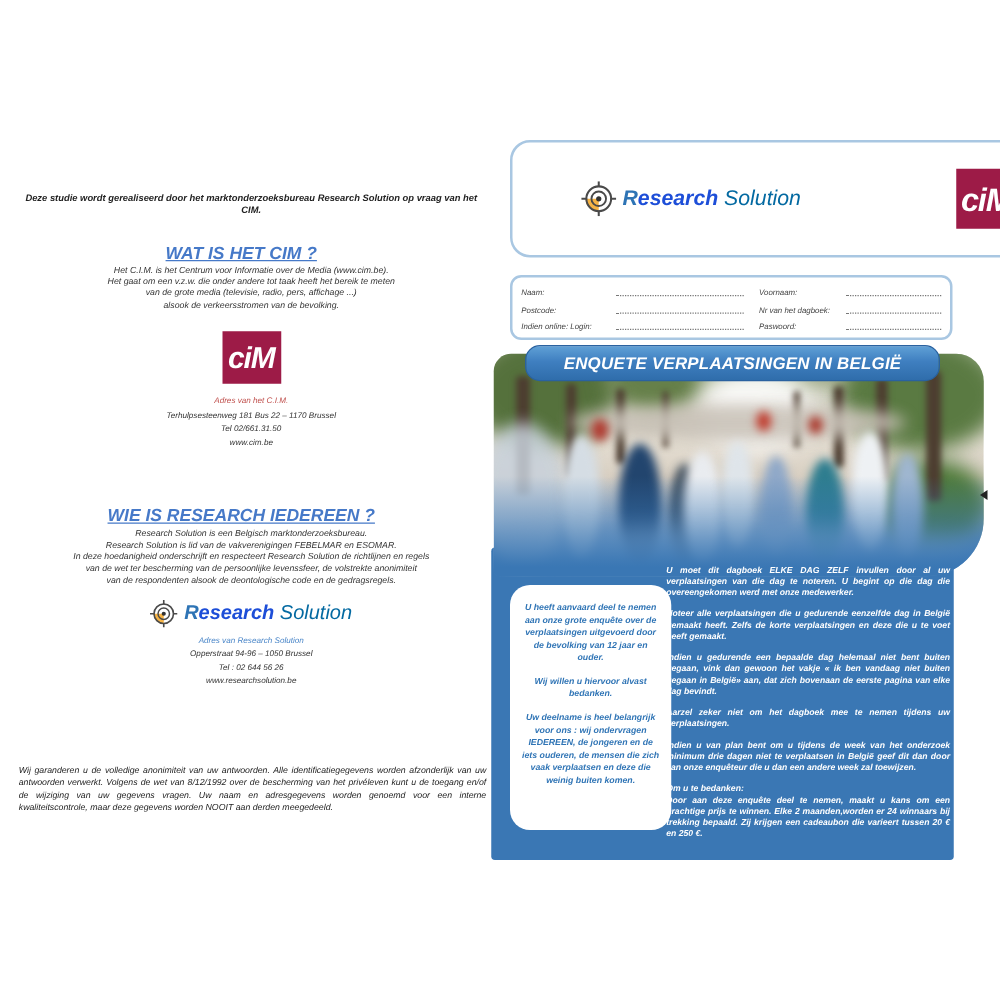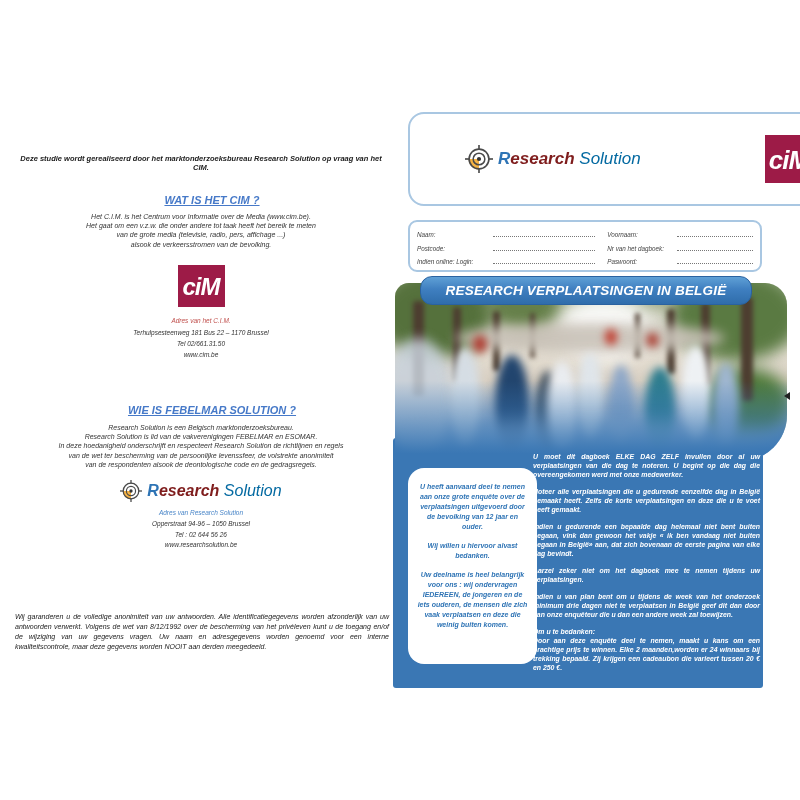--- a/index.html
+++ b/index.html
@@ -4,35 +4,35 @@
 <style>
   html,body{margin:0;padding:0;}
   body{
     width:800px;height:800px;position:relative;background:#ffffff;
     font-family:"Liberation Sans", sans-serif;color:#222;overflow:hidden;
   }
   .abs{position:absolute;font-style:italic;}
 
   
   .lp-intro{left:15px;top:154px;width:372px;font-size:7.5px;font-weight:bold;text-align:center;line-height:9px;}
-  .lp-h{width:372px;left:26px;text-align:center;font-size:11px;font-weight:bold;color:#4679c8;text-decoration:underline;}
+  .lp-h{width:372px;left:7px;text-align:center;font-size:14px;font-weight:bold;color:#4679c8;text-decoration:underline;}
   .lp-h1{top:194px;}
   .lp-h2{top:404px;}
   .lp-body{left:15px;width:372px;font-size:7px;line-height:9.2px;text-align:center;color:#333;}
   .lp-p1{top:212px;}
   .lp-p2{top:423px;}
   .cim-logo{background:#9d1b47;color:#fff;display:inline-block;font-weight:bold;
     letter-spacing:-1px;text-align:center;}
   .cim-logo-left{width:47px;height:42px;font-size:24px;line-height:44px;}
   .lp-cimlogo-wrap{left:15px;top:265px;width:372px;text-align:center;}
   .addr-cap-red{left:15px;top:317px;width:372px;text-align:center;font-size:6.5px;color:#c0504d;}
   .lp-addr1{left:15px;top:327px;width:372px;text-align:center;font-size:6.5px;line-height:11px;color:#333;}
   .rs-logo{display:inline-flex;align-items:center;gap:5px;}
   .rs-logo .r{color:#2e74b5;font-weight:bold;}
-  .rs-logo .esearch{color:#7f1d1d;font-weight:bold;}
+  .rs-logo .esearch{color:#1d4ed8;font-weight:bold;}
   .rs-logo .solution{color:#0369a1;font-weight:normal;}
   .lp-rslogo-wrap{left:15px;top:480px;width:372px;text-align:center;font-size:16px;}
   .addr-cap-blue{left:15px;top:509px;width:372px;text-align:center;font-size:6.5px;color:#4a86c8;}
   .lp-addr2{left:15px;top:519px;width:372px;text-align:center;font-size:6.5px;line-height:10.5px;color:#333;}
   .lp-footer{left:15px;top:612px;width:374px;font-size:7px;line-height:10px;text-align:justify;color:#222;}
   .url{color:#333;}
 
   
   .hdr-box{left:408px;top:112px;width:348px;height:90px;border:2px solid #a9c7e2;border-radius:16px;
     background:#fff;display:flex;align-items:center;justify-content:space-between;padding:0 40px 0 55px;box-sizing:content-box;}
@@ -93,21 +93,21 @@
 <div class="abs lp-cimlogo-wrap">
   <span class="cim-logo cim-logo-left">ciM</span>
 </div>
 <div class="abs addr-cap-red">Adres van het C.I.M.</div>
 <div class="abs lp-addr1">
   <div>Terhulpsesteenweg 181 Bus 22 – 1170 Brussel</div>
   <div>Tel  02/661.31.50</div>
   <div class="url">www.cim.be</div>
 </div>
 
-<div class="abs lp-h lp-h2">WIE IS FEBELMAR SOLUTION ?</div>
+<div class="abs lp-h lp-h2">WIE IS RESEARCH IEDEREEN ?</div>
 
 <div class="abs lp-body lp-p2">
   <div>Research Solution is een Belgisch marktonderzoeksbureau.</div>
   <div>Research Solution is lid van de vakverenigingen  FEBELMAR en ESOMAR.</div>
   <div>In deze hoedanigheid onderschrijft en respecteert Research Solution de richtlijnen en regels</div>
   <div>van de wet ter bescherming van de persoonlijke levenssfeer, de volstrekte anonimiteit</div>
   <div>van de respondenten alsook de deontologische code en de gedragsregels.</div>
 </div>
 
 <div class="abs lp-rslogo-wrap">
@@ -165,21 +165,21 @@
     <span class="f-dots2"></span>
   </div>
   <div class="form-row">
     <span class="f-lab1">Indien online: Login:</span>
     <span class="f-dots"></span>
     <span class="f-lab2">Paswoord:</span>
     <span class="f-dots2"></span>
   </div>
 </div>
 
-<div class="abs banner">RESEARCH VERPLAATSINGEN IN BELGIË</div>
+<div class="abs banner">ENQUETE VERPLAATSINGEN IN BELGIË</div>
 
 <div class="abs photo">
   <div class="ph-base"></div>
   <div class="fol" style="left:-20px;top:-15px;width:120px;height:90px;background:#55713c;"></div>
   <div class="fol" style="left:90px;top:-10px;width:80px;height:60px;background:#66804a;"></div>
   <div class="fol" style="right:-14px;top:-12px;width:130px;height:90px;background:#5a7a42;"></div>
   <div class="fol" style="right:-4px;top:85px;width:90px;height:70px;background:#4e7a3a;"></div>
   <div class="fol" style="left:40%;top:-12px;width:130px;height:42px;background:#7a8a5a;opacity:.7;filter:blur(9px);"></div>
   <div class="fol" style="left:42%;top:8px;width:90px;height:70px;background:#ffffff;opacity:.9;filter:blur(10px);"></div>
   <div class="trunk" style="left:18px;top:18px;width:11px;height:95px;"></div>

